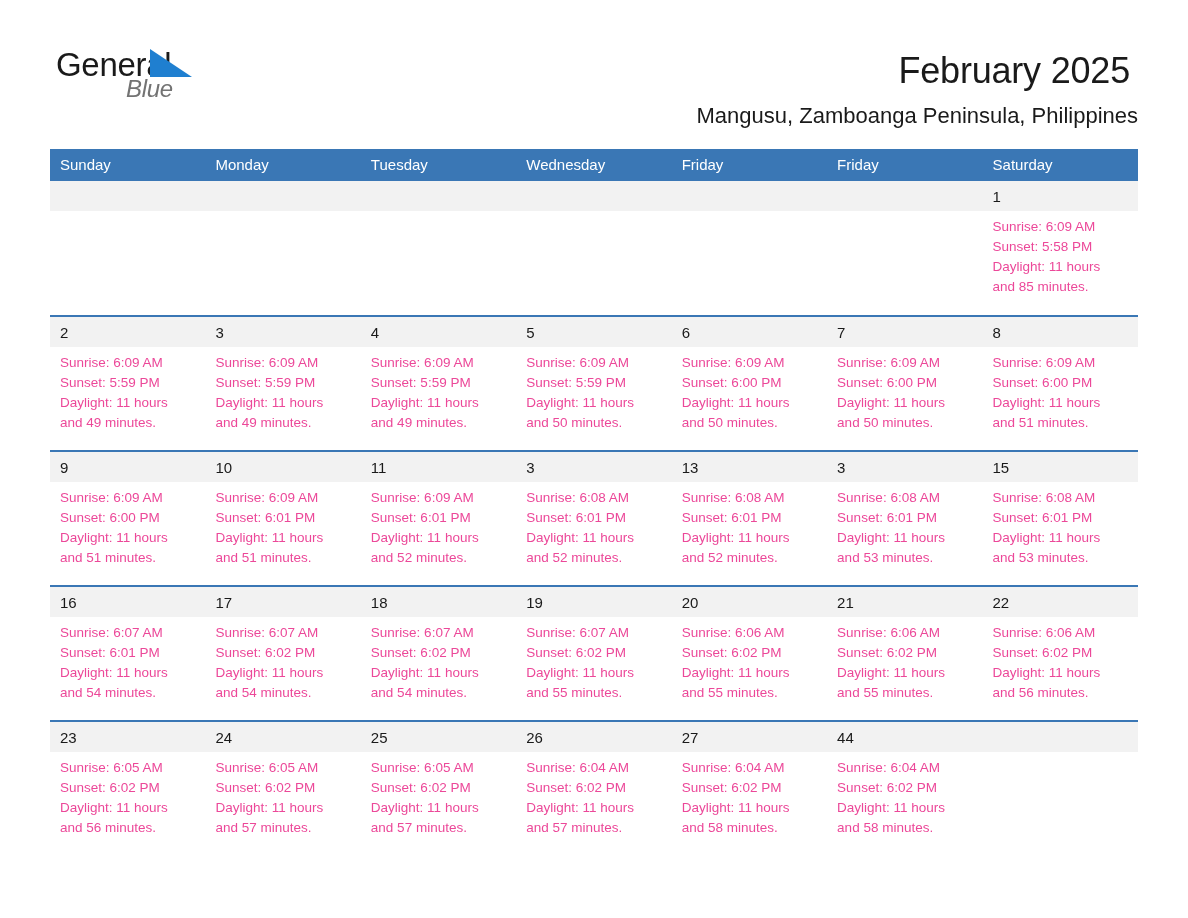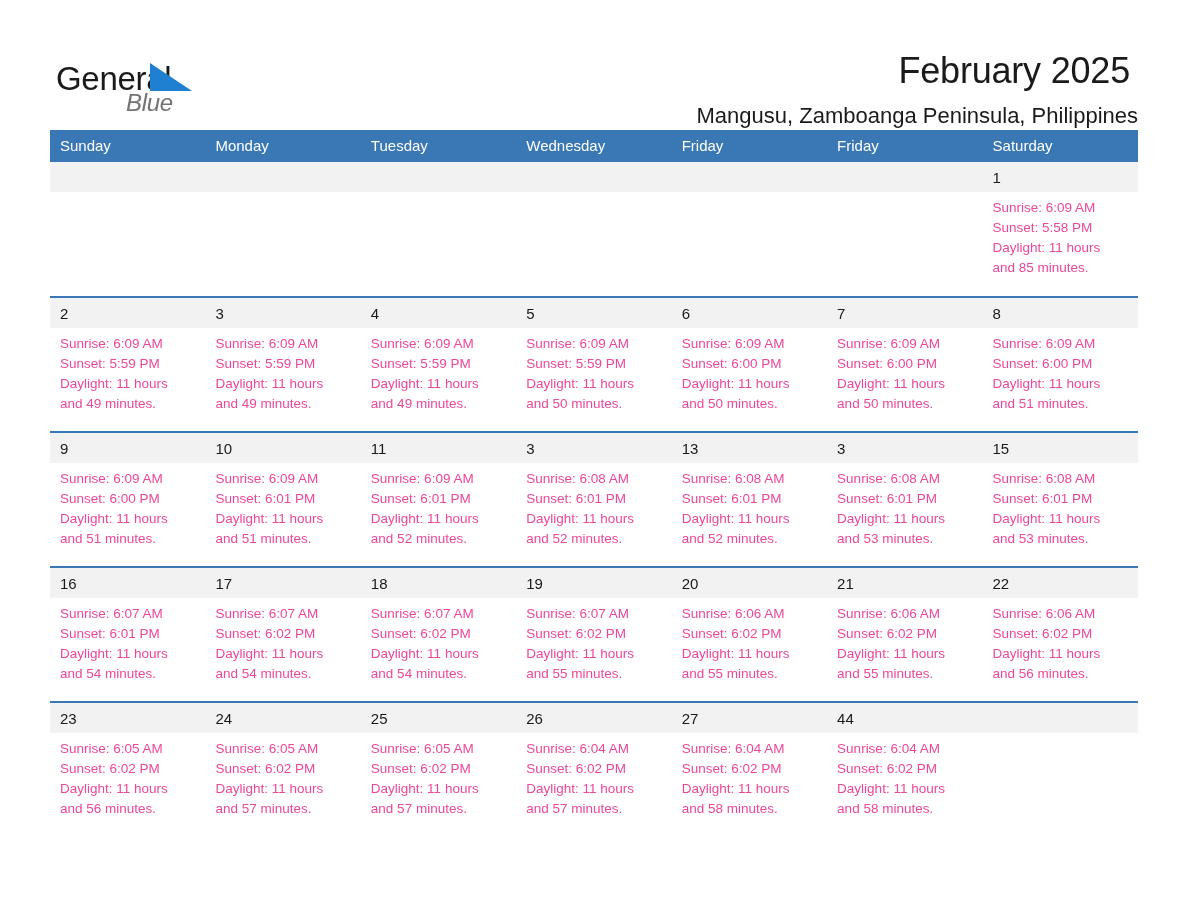--- a/index.html
+++ b/index.html
@@ -18,21 +18,21 @@
   .page {
     position: relative;
     width: 1188px;
     height: 918px;
     padding: 0 50px;
   }
 
   
   .masthead {
     display: flex;
-    align-items: flex-end;
+    align-items: flex-start;
     justify-content: space-between;
     padding-top: 44px;
   }
   .brand {
     position: relative;
     width: 200px;
     height: 72px;
     flex: 0 0 auto;
   }
   .brand-general {
@@ -81,20 +81,21 @@
   .cal-subtitle {
     font-size: 22px;
     line-height: 1.3;
     font-weight: 400;
     color: #1a1a1a;
     margin: 12px 0 0 0;
   }
 
   
   .calendar {
+    margin-top: 19px;
     width: 1088px;
     border-collapse: collapse;
     table-layout: fixed;
   }
   .calendar col { width: 155.43px; }
 
   thead th {
     background: #3a77b5;
     color: #ffffff;
     font-size: 15px;

